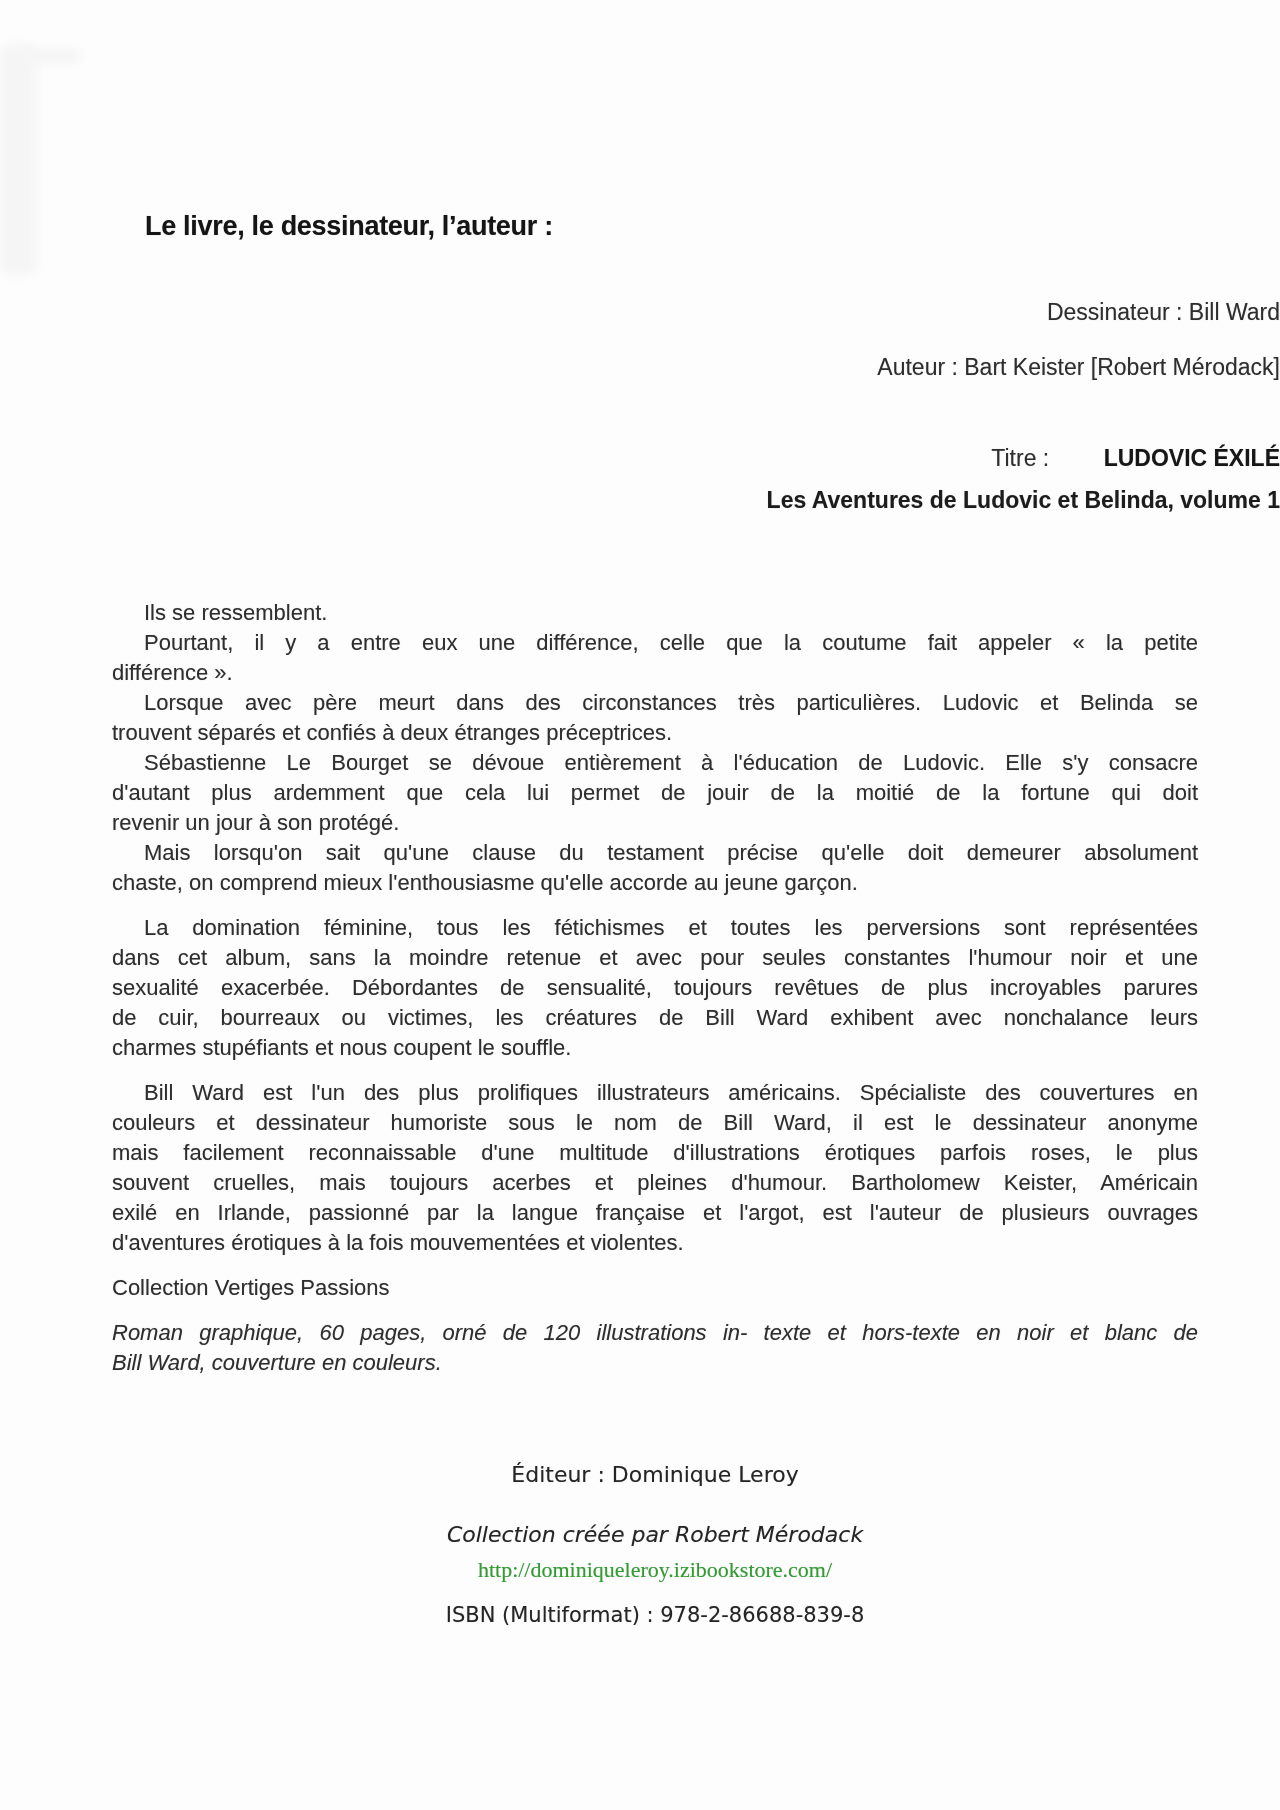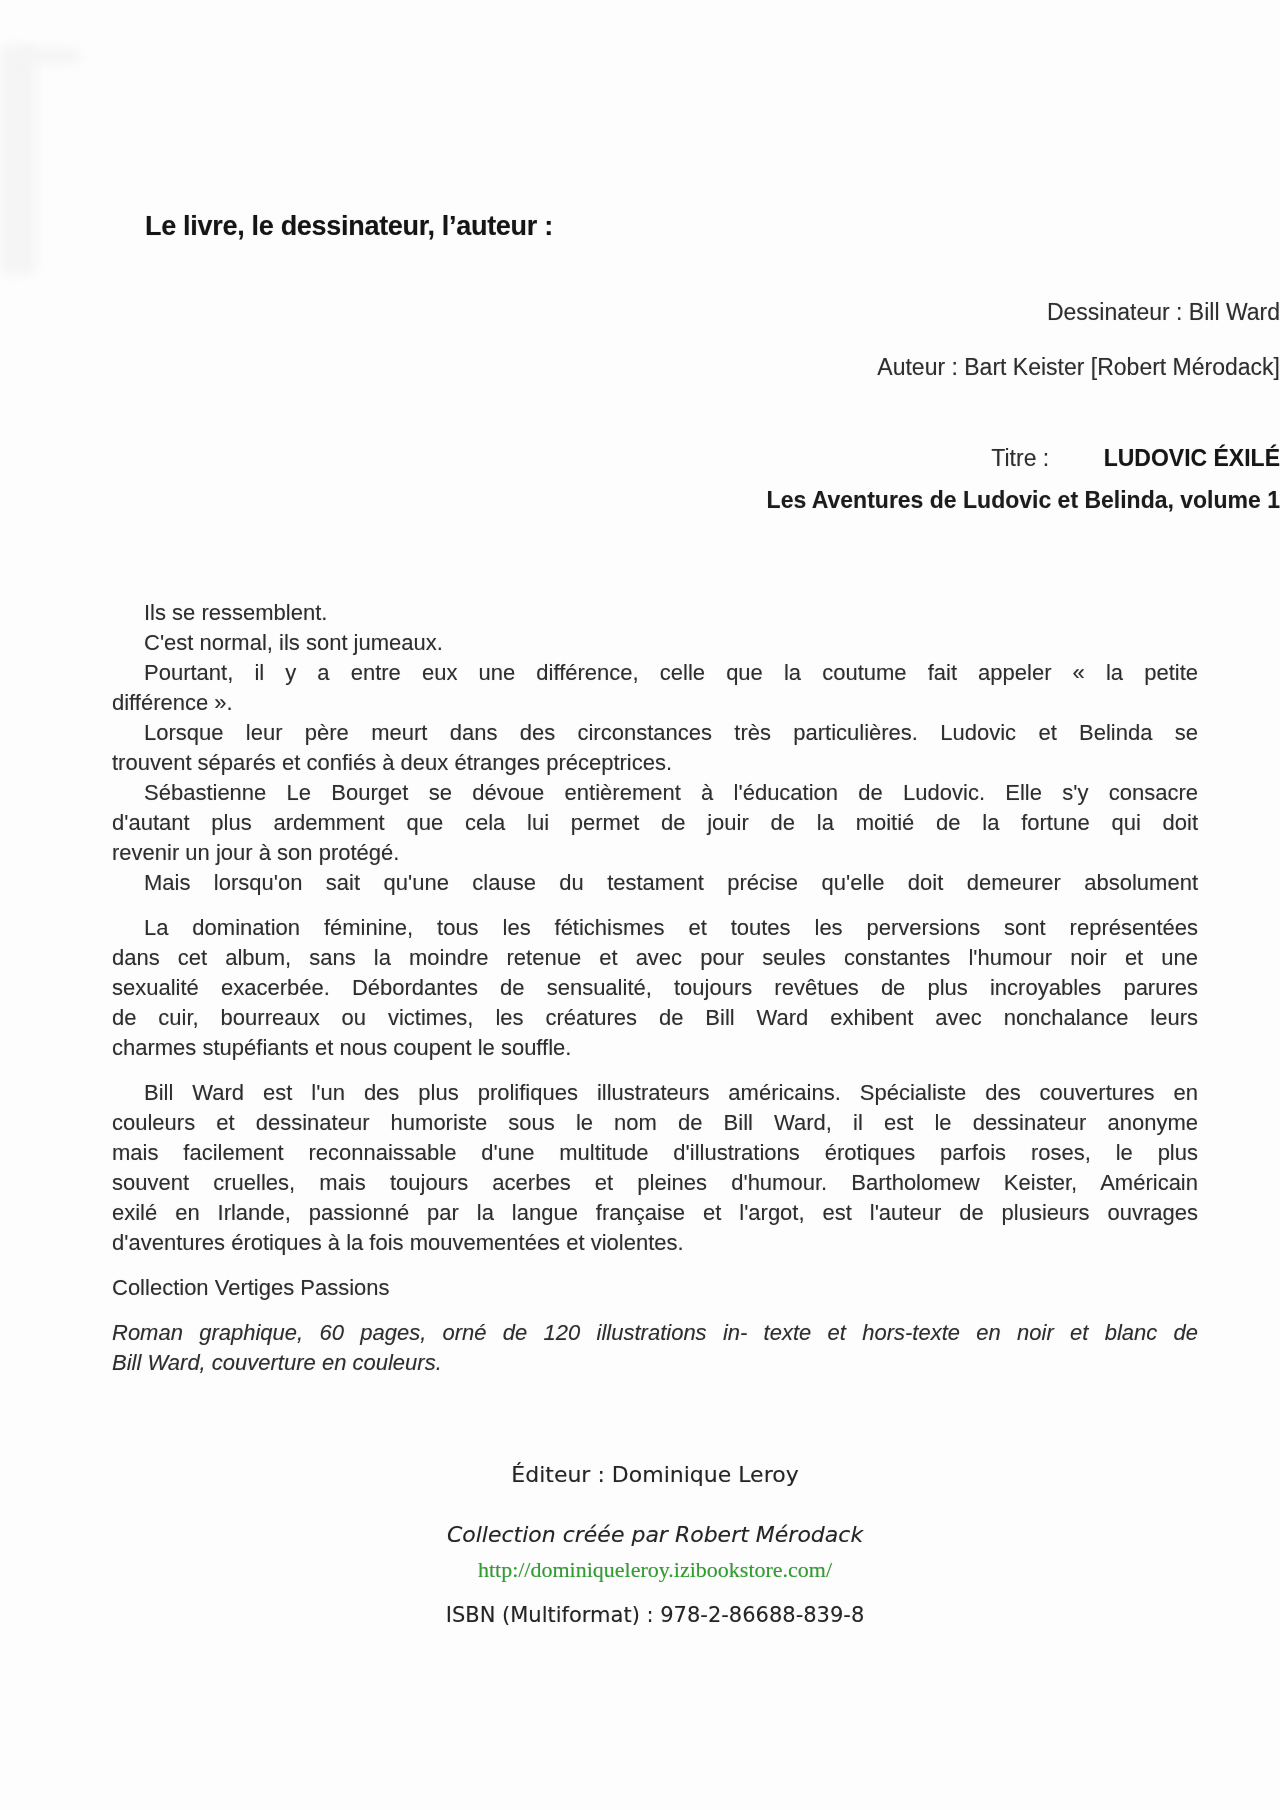--- a/index.html
+++ b/index.html
@@ -109,37 +109,35 @@
     <p class="credit-auteur">Auteur : Bart Keister [Robert Mérodack]</p>
     <p class="title-line"><span>Titre : </span><span class="title-name">LUDOVIC ÉXILÉ</span></p>
     <p class="subtitle-line">Les Aventures de Ludovic et Belinda, volume 1</p>
   </div>
 
   <div class="body-text">
       <div class="para indent">
         <div class="pline lastline firstline">Ils se ressemblent.</div>
       </div>
       <div class="para indent">
-        <div class="pline lastline firstline">C'est normal, ils sont jumeaux.</div>
-      </div>
-      <div class="para indent">
         <div class="pline firstline">Pourtant, il y a entre eux une différence, celle que la coutume fait appeler « la petite</div>
         <div class="pline lastline">différence ».</div>
       </div>
       <div class="para indent">
-        <div class="pline firstline">Lorsque leur père meurt dans des circonstances très particulières. Ludovic et Belinda se</div>
+        <div class="pline firstline">Lorsque avec père meurt dans des circonstances très particulières. Ludovic et Belinda se</div>
         <div class="pline lastline">trouvent séparés et confiés à deux étranges préceptrices.</div>
       </div>
       <div class="para indent">
         <div class="pline firstline">Sébastienne Le Bourget se dévoue entièrement à l'éducation de Ludovic. Elle s'y consacre</div>
         <div class="pline">d'autant plus ardemment que cela lui permet de jouir de la moitié de la fortune qui doit</div>
         <div class="pline lastline">revenir un jour à son protégé.</div>
       </div>
       <div class="para indent">
         <div class="pline firstline">Mais lorsqu'on sait qu'une clause du testament précise qu'elle doit demeurer absolument</div>
+        <div class="pline lastline">chaste, on comprend mieux l'enthousiasme qu'elle accorde au jeune garçon.</div>
       </div>
       <div class="para indent spaced">
         <div class="pline firstline">La domination féminine, tous les fétichismes et toutes les perversions sont représentées</div>
         <div class="pline">dans cet album, sans la moindre retenue et avec pour seules constantes l'humour noir et une</div>
         <div class="pline">sexualité exacerbée. Débordantes de sensualité, toujours revêtues de plus incroyables parures</div>
         <div class="pline">de cuir, bourreaux ou victimes, les créatures de Bill Ward exhibent avec nonchalance leurs</div>
         <div class="pline lastline">charmes stupéfiants et nous coupent le souffle.</div>
       </div>
       <div class="para indent spaced">
         <div class="pline firstline">Bill Ward est l'un des plus prolifiques illustrateurs américains. Spécialiste des couvertures en</div>

